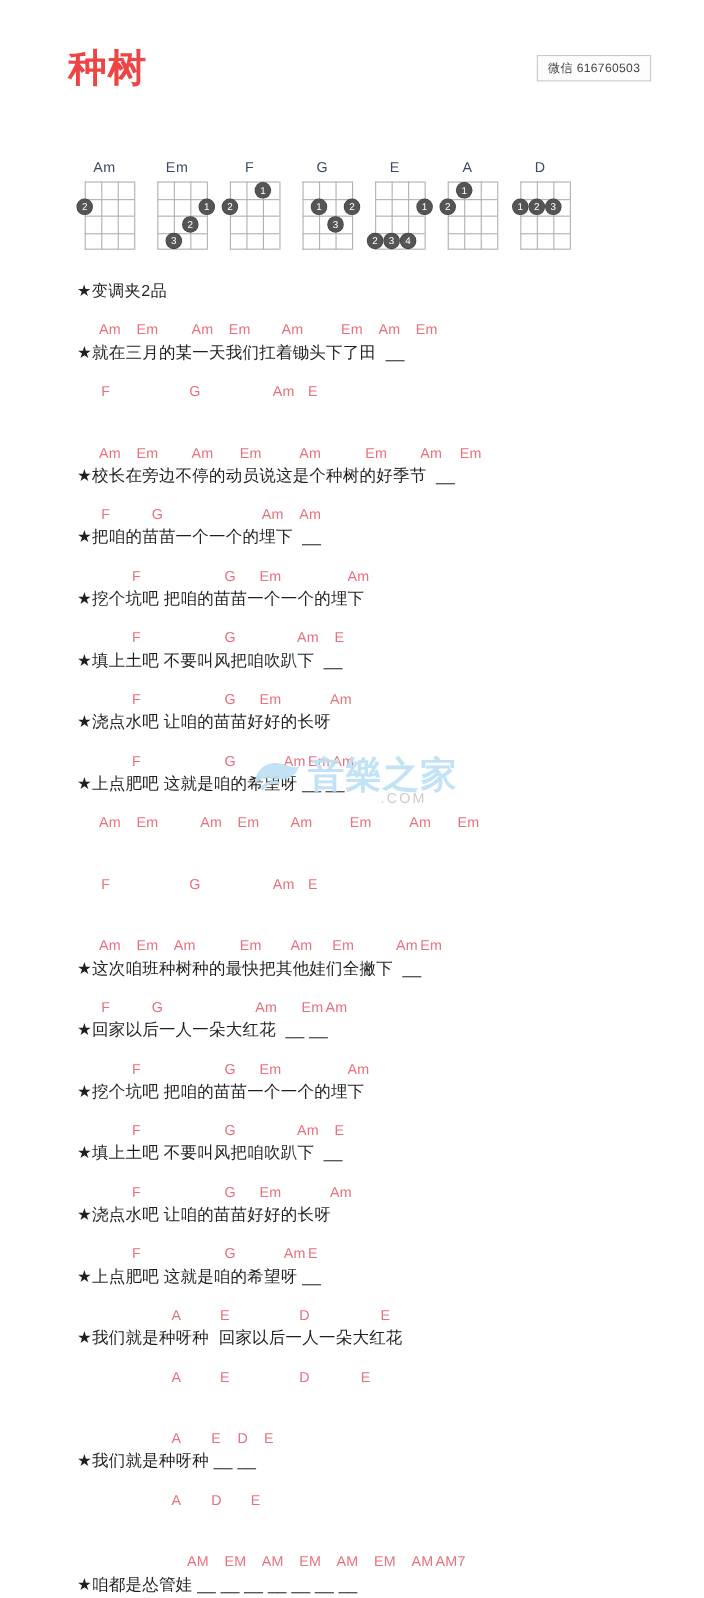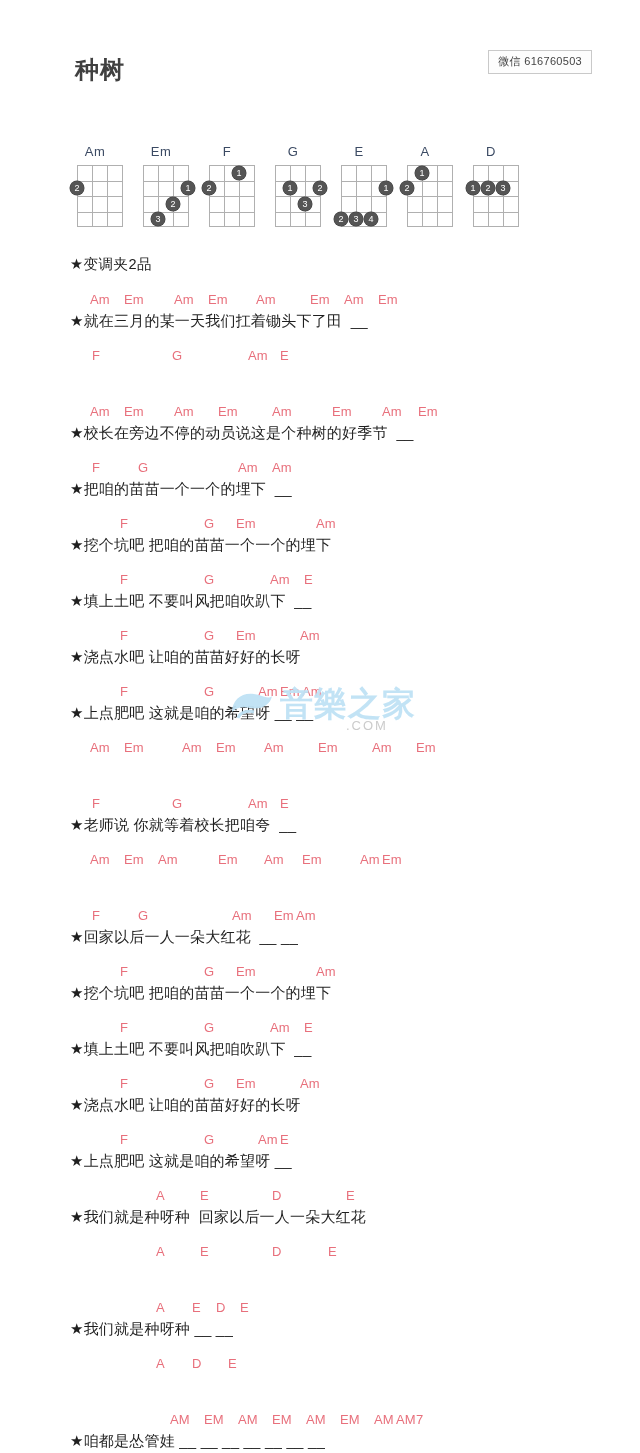--- a/index.html
+++ b/index.html
@@ -21,26 +21,26 @@
     position: relative;
     width: 640px;
     height: 1453px;
     box-sizing: border-box;
   }
   #header {
     position: relative;
     padding: 44px 0 0 62px;
   }
   #song-title {
-    font-size: 24px;
+    font-size: 35px;
     font-weight: bold;
-    color: #404040;
+    color: #ef4444;
     letter-spacing: 1px;
     line-height: 1.1;
-    margin: 13px;
+    margin: 0;
   }
   #credits {
     margin-top: 20px;
     font-size: 14.5px;
     color: #333333;
     letter-spacing: 0.5px;
   }
   #credits .lbl {
     color: #e8808a;
   }
@@ -378,24 +378,24 @@
       </div>
       <div class="block">
         <div class="chordline"><span style="left: 50px;">F</span><span style="left: 134px;">G</span><span style="left: 188px;">Am</span><span style="left: 210px;">Em</span><span style="left: 232px;">Am</span></div>
         <div class="lyricline">★上点肥吧 这就是咱的希望呀 __ __</div>
       </div>
       <div class="block">
         <div class="chordline"><span style="left: 20px;">Am</span><span style="left: 54px;">Em</span><span style="left: 112px;">Am</span><span style="left: 146px;">Em</span><span style="left: 194px;">Am</span><span style="left: 248px;">Em</span><span style="left: 302px;">Am</span><span style="left: 346px;">Em</span></div>
       </div>
       <div class="block">
         <div class="chordline"><span style="left: 22px;">F</span><span style="left: 102px;">G</span><span style="left: 178px;">Am</span><span style="left: 210px;">E</span></div>
-        <div class="lyricline">★老师说 你就等着校长把咱夸  __</div>
       </div>
       <div class="block">
         <div class="chordline"><span style="left: 20px;">Am</span><span style="left: 54px;">Em</span><span style="left: 88px;">Am</span><span style="left: 148px;">Em</span><span style="left: 194px;">Am</span><span style="left: 232px;">Em</span><span style="left: 290px;">Am</span><span style="left: 312px;">Em</span></div>
+        <div class="lyricline">★这次咱班种树种的最快把其他娃们全撇下  __</div>
       </div>
       <div class="block">
         <div class="chordline"><span style="left: 22px;">F</span><span style="left: 68px;">G</span><span style="left: 162px;">Am</span><span style="left: 204px;">Em</span><span style="left: 226px;">Am</span></div>
         <div class="lyricline">★回家以后一人一朵大红花  __ __</div>
       </div>
       <div class="block">
         <div class="chordline"><span style="left: 50px;">F</span><span style="left: 134px;">G</span><span style="left: 166px;">Em</span><span style="left: 246px;">Am</span></div>
         <div class="lyricline">★挖个坑吧 把咱的苗苗一个一个的埋下</div>
       </div>
       <div class="block">

